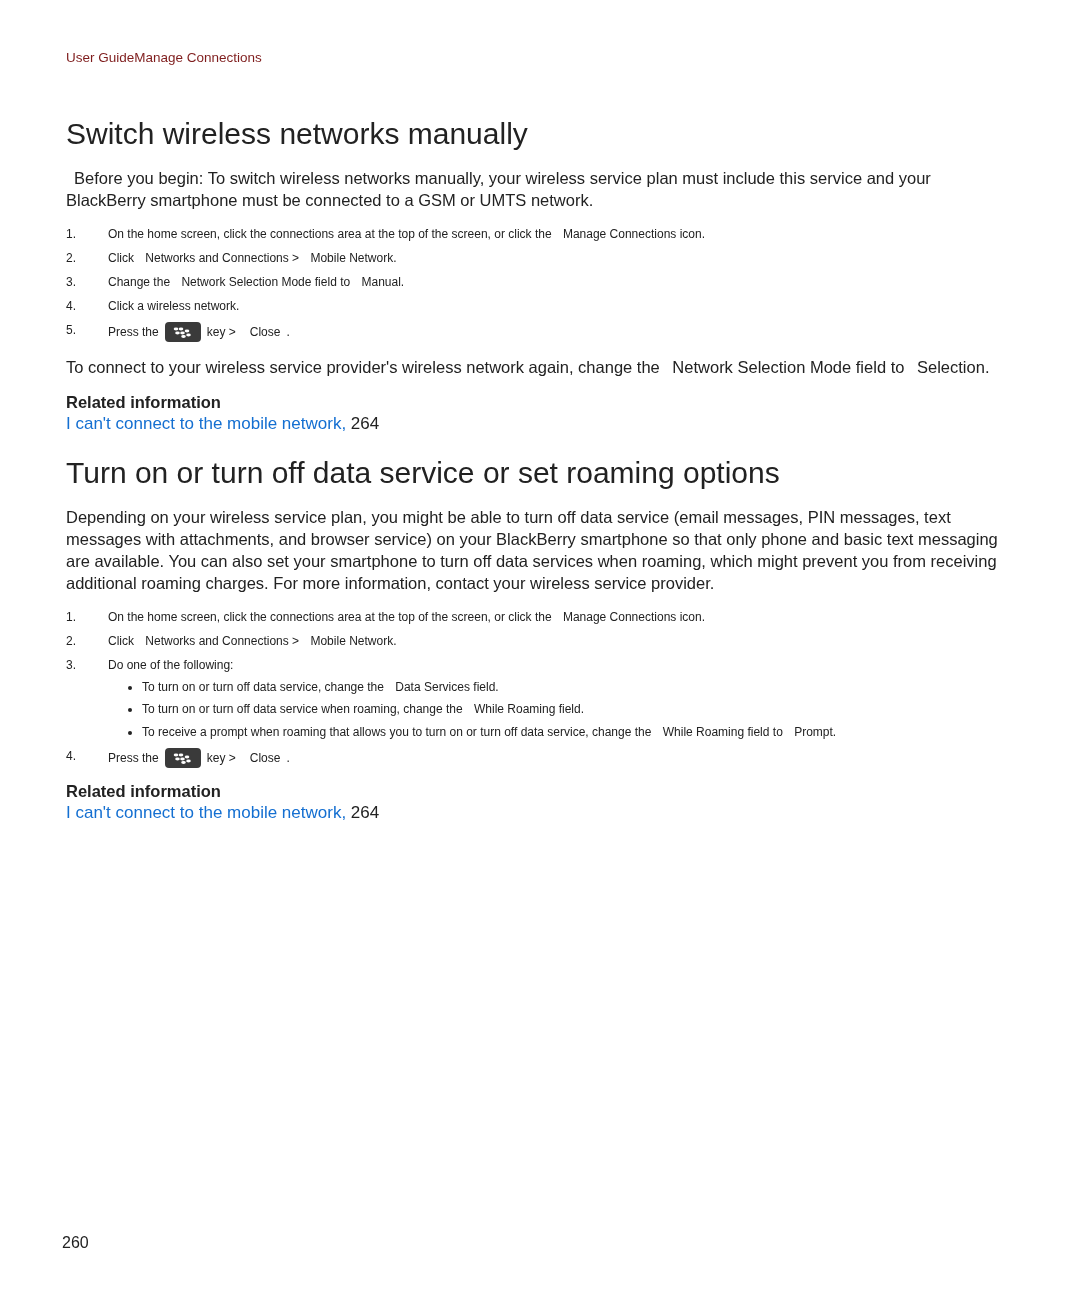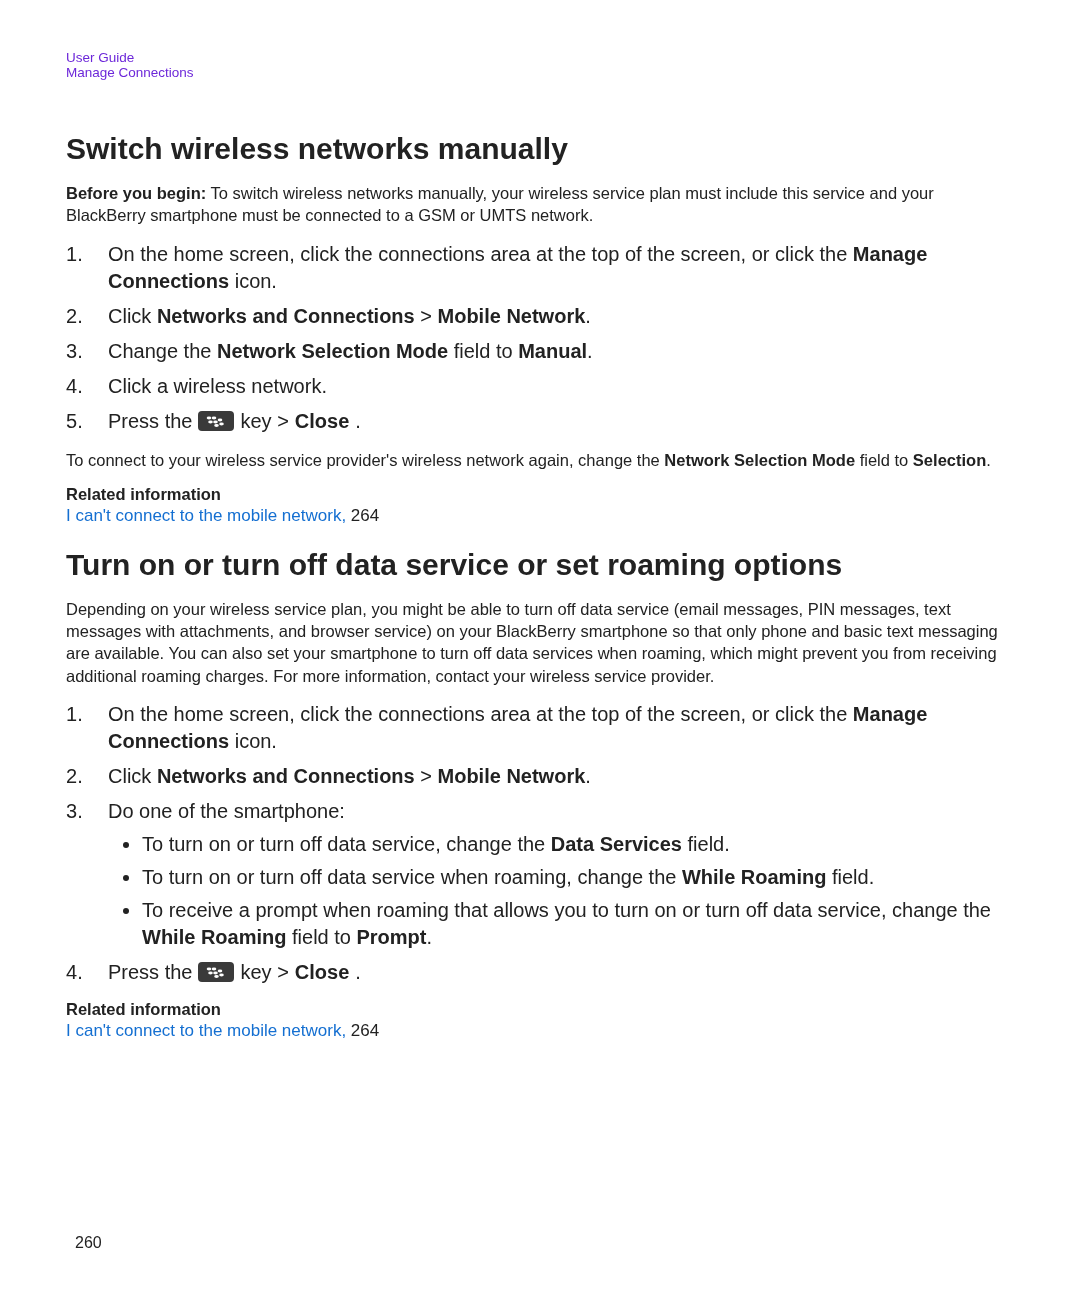--- a/index.html
+++ b/index.html
@@ -13,45 +13,44 @@
     width: 1080px;
     height: 1296px;
     position: relative;
     box-sizing: border-box;
     padding: 50px 66px 0 66px;
   }
   .hdr {
     display: flex;
     justify-content: flex-start;
     font-size: 13.5px;
-    color: #6d28d9;
+    color: #7f1d1d;
     margin-bottom: 52px;
-    flex-direction: column;
   }
   .intro, .para {
     font-size: 16.5px;
     line-height: 1.35;
     margin: 0 0 14px 0;
   }
   h2.section {
     font-size: 30px;
-    font-weight: 700;
+    font-weight: 400;
     margin: 18px 0 16px 0;
     color: #222;
   }
-  b { font-weight: 700; }
+  b { font-weight: 400; margin-left: 8px; }
   ol.steps {
     list-style: none;
     padding: 0;
     margin: 6px 0 14px 0;
     counter-reset: step;
   }
   ol.steps > li {
     counter-increment: step;
-    font-size: 20px;
+    font-size: 12px;
     line-height: 1.35;
     padding-left: 42px;
     position: relative;
     margin: 6px 0 8px 0;
   }
   ol.steps > li::before {
     content: counter(step) ".";
     position: absolute;
     left: 0;
     top: 0;
@@ -86,21 +85,21 @@
     color: #146fd1;
     text-decoration: none;
     cursor: pointer;
   }
   .rel-line {
     font-size: 17px;
     margin: 0 0 2px 0;
   }
   .pagenum {
     position: absolute;
-    left: 75px;
+    left: 62px;
     bottom: 44px;
     font-size: 16px;
   }
 </style>
 </head>
 <body>
 
 <div class="page">
 
   <div class="hdr">
@@ -164,21 +163,21 @@
   <p class="para">Depending on your wireless service plan, you might be able to turn off data service (email messages, PIN messages, text messages with attachments, and browser service) on your BlackBerry smartphone so that only phone and basic text messaging are available. You can also set your smartphone to turn off data services when roaming, which might prevent you from receiving additional roaming charges. For more information, contact your wireless service provider.</p>
 
   <ol class="steps">
     <li>
       <span>On the home screen, click the connections area at the top of the screen, or click the </span><b>Manage Connections</b><span> icon.</span>
     </li>
     <li>
       <span>Click </span><b>Networks and Connections</b><span> &gt; </span><b>Mobile Network</b><span>.</span>
     </li>
     <li>
-      <span>Do one of the smartphone:</span>
+      <span>Do one of the following:</span>
       <ul class="sub">
         <li>
           <span>To turn on or turn off data service, change the </span><b>Data Services</b><span> field.</span>
         </li>
         <li>
           <span>To turn on or turn off data service when roaming, change the </span><b>While Roaming</b><span> field.</span>
         </li>
         <li>
           <span>To receive a prompt when roaming that allows you to turn on or turn off data service, change the </span><b>While Roaming</b><span> field to </span><b>Prompt</b><span>.</span>
         </li>

